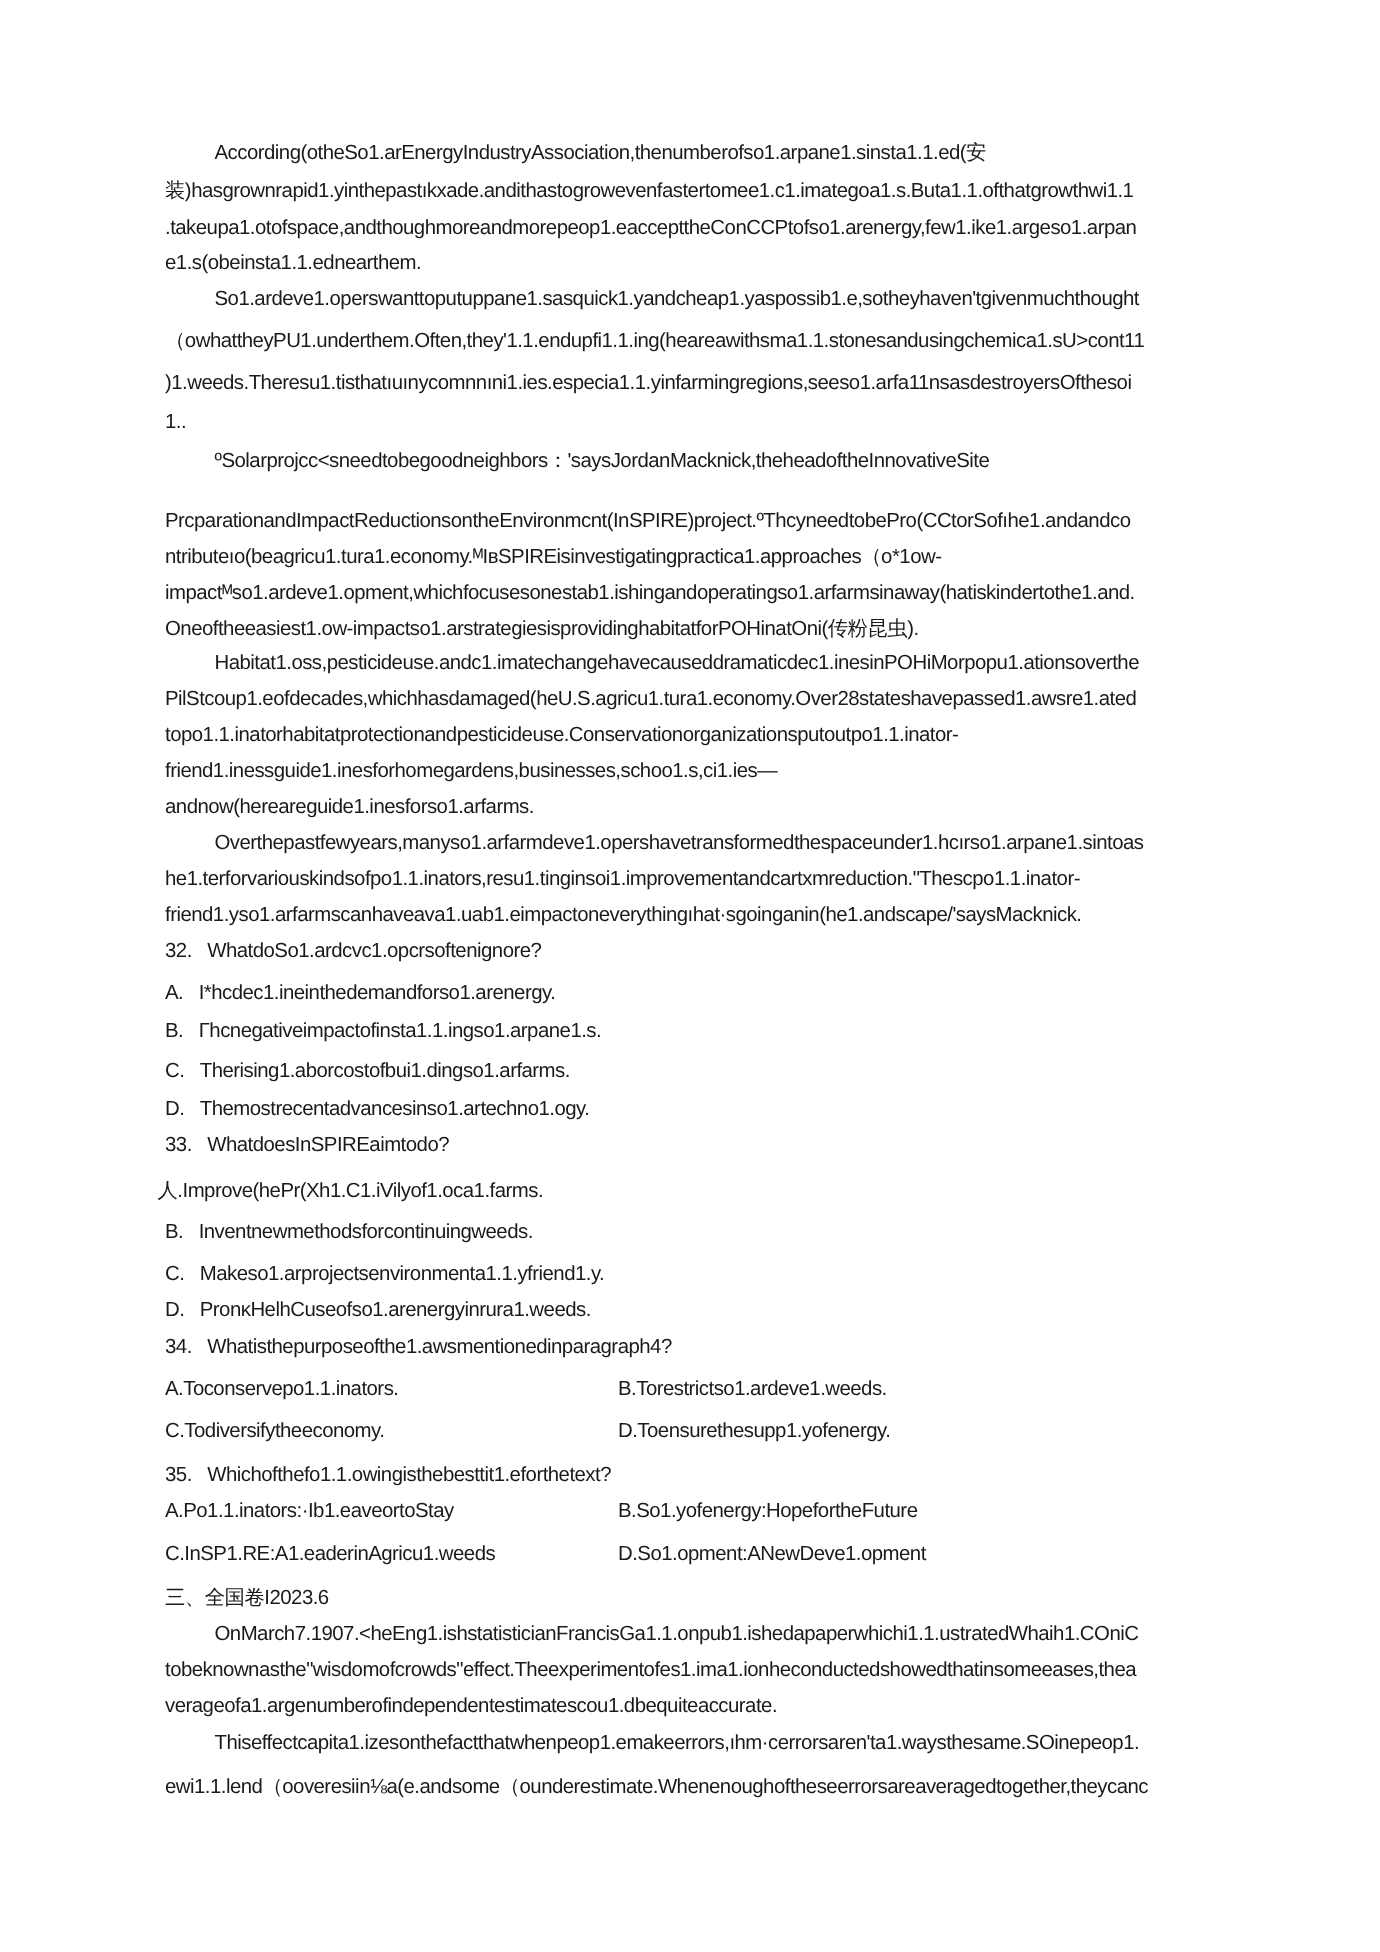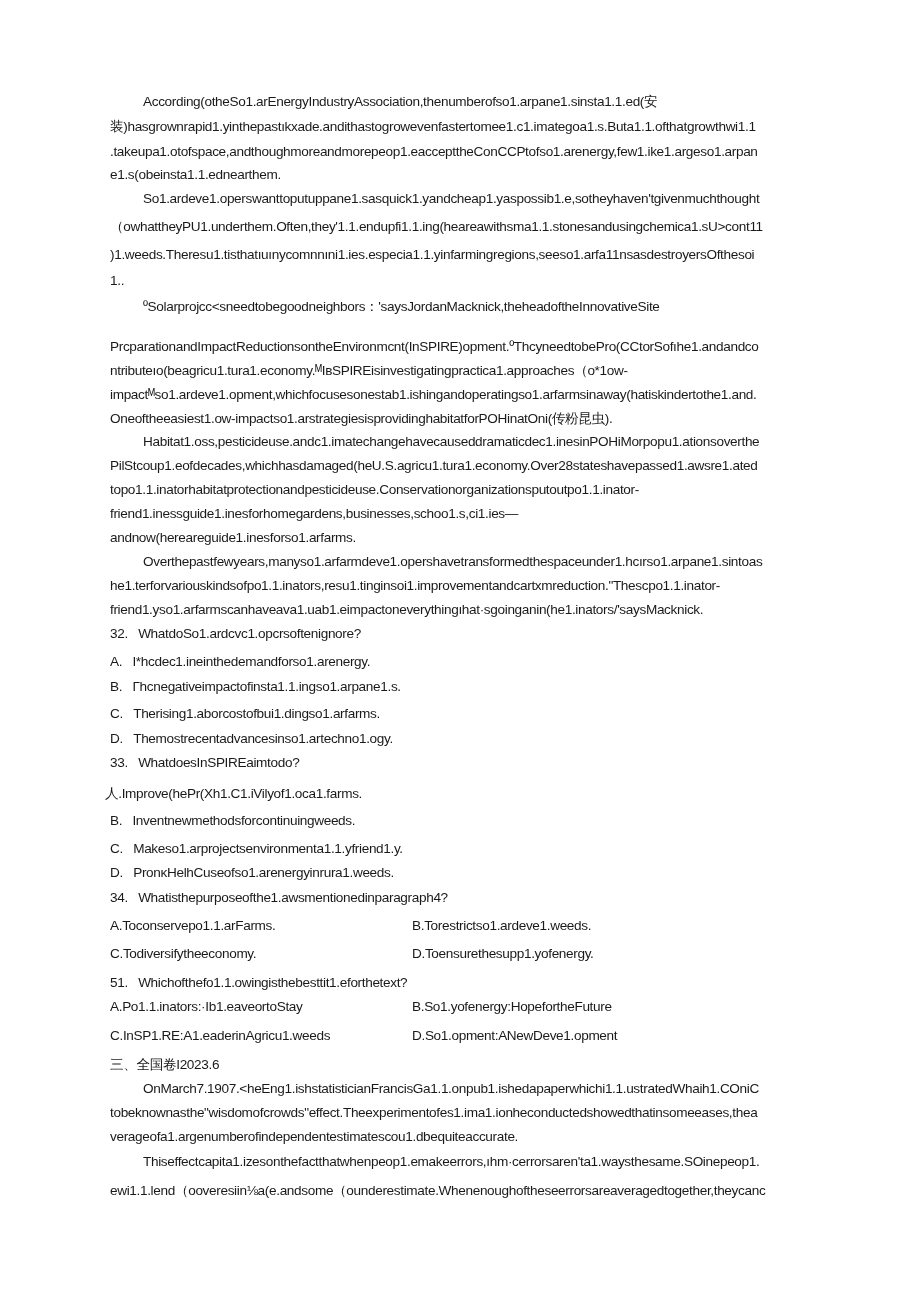--- a/index.html
+++ b/index.html
@@ -27,38 +27,38 @@
 
   <div>
     <div class="ln ind" style="top:190px">So1.ardeve1.operswanttoputuppane1.sasquick1.yandcheap1.yaspossib1.e,sotheyhaven'tgivenmuchthought</div>
     <div class="ln" style="top:218px">（owhattheyPU1.underthem.Often,they'1.1.endupfi1.1.ing(heareawithsma1.1.stonesandusingchemica1.sU&gt;cont11</div>
     <div class="ln" style="top:246px">)1.weeds.Theresu1.tisthatıuınycomnnıni1.ies.especia1.1.yinfarmingregions,seeso1.arfa11nsasdestroyersOfthesoi</div>
     <div class="ln" style="top:272px">1..</div>
   </div>
 
   <div>
     <div class="ln ind" style="top:298px">ºSolarprojcc&lt;sneedtobegoodneighbors：'saysJordanMacknick,theheadoftheInnovativeSite</div>
-    <div class="ln" style="top:338px">PrcparationandImpactReductionsontheEnvironmcnt(InSPIRE)opment.ºThcyneedtobePro(CCtorSofıhe1.andandco</div>
+    <div class="ln" style="top:338px">PrcparationandImpactReductionsontheEnvironmcnt(InSPIRE)project.ºThcyneedtobePro(CCtorSofıhe1.andandco</div>
     <div class="ln" style="top:362px">ntributeıo(beagricu1.tura1.economy.ᴹIʙSPIREisinvestigatingpractica1.approaches（o*1ow-</div>
     <div class="ln" style="top:386px">impactᴹso1.ardeve1.opment,whichfocusesonestab1.ishingandoperatingso1.arfarmsinaway(hatiskindertothe1.and.</div>
     <div class="ln" style="top:410px">Oneoftheeasiest1.ow-impactso1.arstrategiesisprovidinghabitatforPOHinatOni(传粉昆虫).</div>
   </div>
 
   <div>
     <div class="ln ind" style="top:433px">Habitat1.oss,pesticideuse.andc1.imatechangehavecauseddramaticdec1.inesinPOHiMorpopu1.ationsoverthe</div>
     <div class="ln" style="top:457px">PilStcoup1.eofdecades,whichhasdamaged(heU.S.agricu1.tura1.economy.Over28stateshavepassed1.awsre1.ated</div>
     <div class="ln" style="top:481px">topo1.1.inatorhabitatprotectionandpesticideuse.Conservationorganizationsputoutpo1.1.inator-</div>
     <div class="ln" style="top:505px">friend1.inessguide1.inesforhomegardens,businesses,schoo1.s,ci1.ies—</div>
     <div class="ln" style="top:529px">andnow(hereareguide1.inesforso1.arfarms.</div>
   </div>
 
   <div>
     <div class="ln ind" style="top:553px">Overthepastfewyears,manyso1.arfarmdeve1.opershavetransformedthespaceunder1.hcırso1.arpane1.sintoas</div>
     <div class="ln" style="top:577px">he1.terforvariouskindsofpo1.1.inators,resu1.tinginsoi1.improvementandcartxmreduction."Thescpo1.1.inator-</div>
-    <div class="ln" style="top:601px">friend1.yso1.arfarmscanhaveava1.uab1.eimpactoneverythingıhat·sgoinganin(he1.inators/'saysMacknick.</div>
+    <div class="ln" style="top:601px">friend1.yso1.arfarmscanhaveava1.uab1.eimpactoneverythingıhat·sgoinganin(he1.andscape/'saysMacknick.</div>
   </div>
 
   <div>
     <div class="ln" style="top:625px">
       <span>32.</span>&nbsp;&nbsp;&nbsp;<span>WhatdoSo1.ardcvc1.opcrsoftenignore?</span>
     </div>
     <div class="ln" style="top:653px"><span>A.</span>&nbsp;&nbsp;&nbsp;<span>I*hcdec1.ineinthedemandforso1.arenergy.</span></div>
     <div class="ln" style="top:678px"><span>B.</span>&nbsp;&nbsp;&nbsp;<span>Γhcnegativeimpactofinsta1.1.ingso1.arpane1.s.</span></div>
     <div class="ln" style="top:705px"><span>C.</span>&nbsp;&nbsp;&nbsp;<span>Therising1.aborcostofbui1.dingso1.arfarms.</span></div>
     <div class="ln" style="top:730px"><span>D.</span>&nbsp;&nbsp;&nbsp;<span>Themostrecentadvancesinso1.artechno1.ogy.</span></div>
@@ -71,29 +71,29 @@
     <div class="ln" style="top:785px; left:105px"><span>人.Improve(hePr(Xh1.C1.iVilyof1.oca1.farms.</span></div>
     <div class="ln" style="top:812px"><span>B.</span>&nbsp;&nbsp;&nbsp;<span>Inventnewmethodsforcontinuingweeds.</span></div>
     <div class="ln" style="top:840px"><span>C.</span>&nbsp;&nbsp;&nbsp;<span>Makeso1.arprojectsenvironmenta1.1.yfriend1.y.</span></div>
     <div class="ln" style="top:864px"><span>D.</span>&nbsp;&nbsp;&nbsp;<span>PronκHelhCuseofso1.arenergyinrura1.weeds.</span></div>
   </div>
 
   <div>
     <div class="ln" style="top:889px">
       <span>34.</span>&nbsp;&nbsp;&nbsp;<span>Whatisthepurposeofthe1.awsmentionedinparagraph4?</span>
     </div>
-    <div class="ln opt-l" style="top:917px">A.Toconservepo1.1.arFarms.</div>
+    <div class="ln opt-l" style="top:917px">A.Toconservepo1.1.inators.</div>
     <div class="ln opt-r" style="top:917px">B.Torestrictso1.ardeve1.weeds.</div>
     <div class="ln opt-l" style="top:945px">C.Todiversifytheeconomy.</div>
     <div class="ln opt-r" style="top:945px">D.Toensurethesupp1.yofenergy.</div>
   </div>
 
   <div>
     <div class="ln" style="top:974px">
-      <span>51.</span>&nbsp;&nbsp;&nbsp;<span>Whichofthefo1.1.owingisthebesttit1.eforthetext?</span>
+      <span>35.</span>&nbsp;&nbsp;&nbsp;<span>Whichofthefo1.1.owingisthebesttit1.eforthetext?</span>
     </div>
     <div class="ln opt-l" style="top:998px">A.Po1.1.inators:·Ib1.eaveortoStay</div>
     <div class="ln opt-r" style="top:998px">B.So1.yofenergy:HopefortheFuture</div>
     <div class="ln opt-l" style="top:1027px">C.InSP1.RE:A1.eaderinAgricu1.weeds</div>
     <div class="ln opt-r" style="top:1027px">D.So1.opment:ANewDeve1.opment</div>
   </div>
 
   <div class="ln heading" style="top:1056px">三、全国卷I2023.6</div>
 
   <div>

